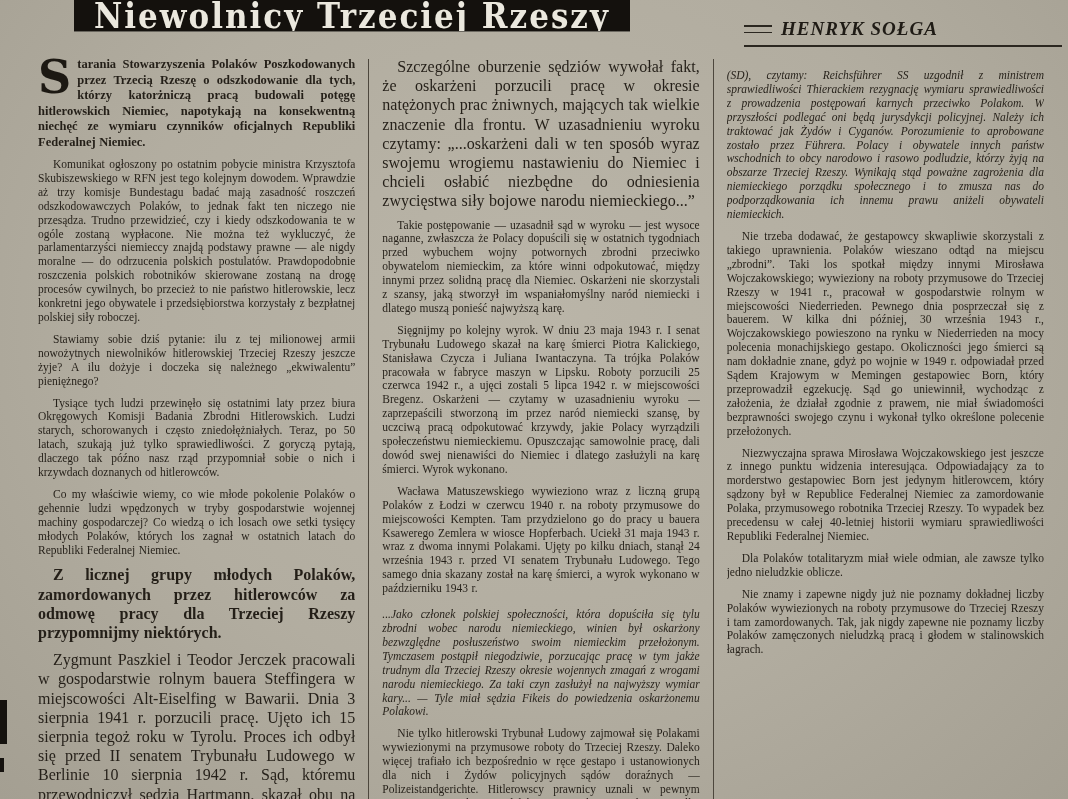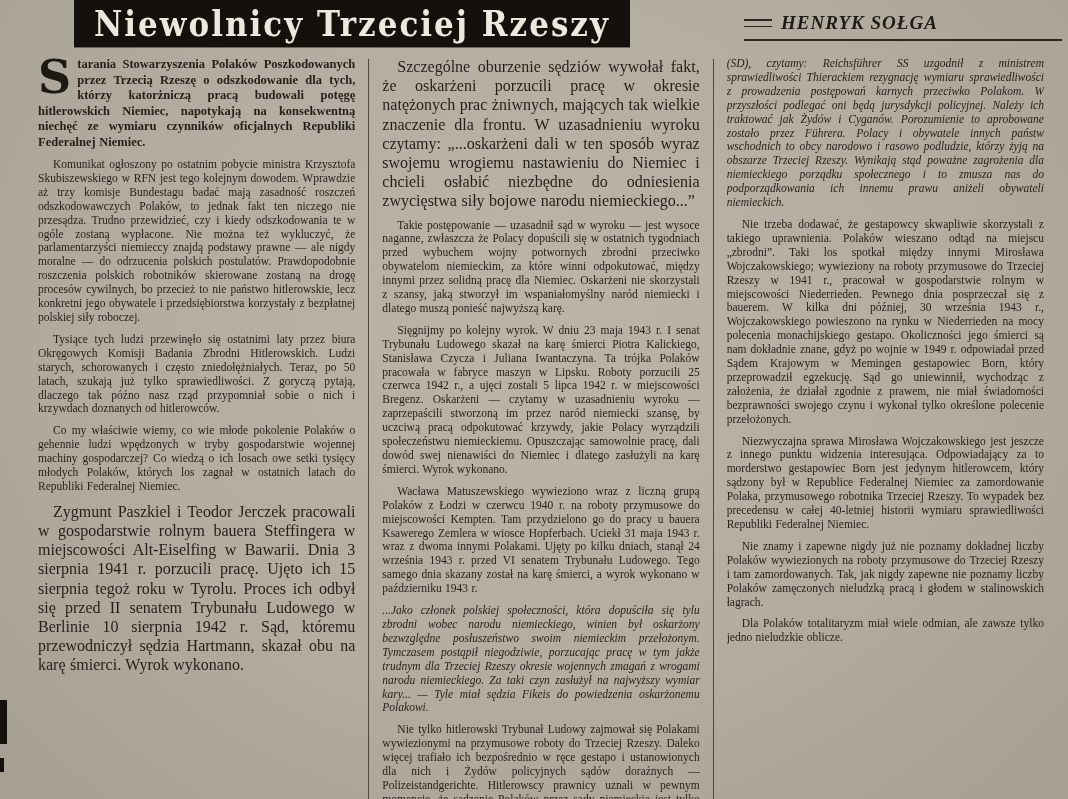--- a/index.html
+++ b/index.html
@@ -10,49 +10,49 @@
   }
   .page{
     position:relative;width:1068px;height:799px;overflow:hidden;
     background:radial-gradient(ellipse at 50% 40%, #bab5a8 0%, #b2ad a0 55%, #a8a396 100%);
     background:radial-gradient(ellipse at 50% 40%, #bab5a8 0%, #b2ada0 55%, #a49f92 100%);
     color:#221e17;
   }
   .scan-mark{position:absolute;background:#15120e;}
   .masthead{display:flex;align-items:flex-start;padding-top:0;}
   .title-banner{
-    margin-left:74px;background:#14110d;height:31px;padding:8px 20px;
+    margin-left:74px;background:#14110d;height:31px;padding:0 20px;
     display:flex;align-items:center;overflow:hidden;box-shadow:0 1px 0 rgba(0,0,0,.4);
   }
   .title-banner h1{
     margin:0;color:#ebe8de;font-size:31px;font-weight:bold;letter-spacing:2px;
     font-family:"DejaVu Serif","Liberation Serif",serif;transform:scaleY(1.12);white-space:nowrap;
   }
   .byline{
-    margin-left:auto;margin-right:6px;margin-top:12px;width:318px;
+    margin-left:auto;margin-right:6px;margin-top:18px;width:318px;
     display:flex;align-items:center;gap:9px;
     border-bottom:2px solid #2b2720;padding-bottom:5px;
   }
   .byline-rule{width:28px;height:5px;border-top:2px solid #2b2720;border-bottom:1px solid #2b2720;}
   .author{font-style:italic;font-weight:bold;font-size:19px;letter-spacing:1px;color:#1f1b15;}
   .body-columns{
     display:flex;align-items:stretch;
     padding:10px 24px 0 38px;height:748px;overflow:hidden;
   }
   .col{flex:1 1 0;overflow:hidden;}
   .col-rule{width:1px;background:#4d473d;margin:2px 13px 6px 13px;}
   p{
     margin:0 0 8px;text-align:justify;text-indent:15px;
     font-size:11.5px;line-height:1.21;color:#241f18;
     word-spacing:0.5px;
   }
   p.lead{font-weight:bold;font-size:12.5px;text-indent:0;line-height:1.24;}
   p.small{font-size:16px;line-height:1.2;}
   p.bold{font-weight:bold;}
-  p.italic{font-style:italic;}
+  p.italic{font-style:italic;margin-top:12px;}
   p.noindent{text-indent:0;}
   .dropcap{
     float:left;font-size:46px;line-height:34px;font-weight:bold;
     padding:3px 6px 0 0;font-family:"DejaVu Serif",serif;color:#1c1812;
   }
 </style>
 </head>
 <body>
 
 <div class="page">
@@ -68,40 +68,42 @@
       <span class="byline-rule"></span>
       <span class="author">HENRYK SOŁGA</span>
     </div>
   </header>
 
   <div class="body-columns">
 
     <section class="col">
       <p class="lead"><span class="dropcap">S</span><span>tarania Stowarzyszenia Polaków Poszkodowanych przez Trzecią Rzeszę o odszkodowanie dla tych, którzy katorżniczą pracą budowali potęgę hitlerowskich Niemiec, napotykają na konsekwentną niechęć ze wymiaru czynników oficjalnych Republiki Federalnej Niemiec.</span></p>
       <p>Komunikat ogłoszony po ostatnim pobycie ministra Krzysztofa Skubiszewskiego w RFN jest tego kolejnym dowodem. Wprawdzie aż trzy komisje Bundestagu badać mają zasadność roszczeń odszkodowawczych Polaków, to jednak fakt ten niczego nie przesądza. Trudno przewidzieć, czy i kiedy odszkodowania te w ogóle zostaną wypłacone. Nie można też wykluczyć, że parlamentarzyści niemieccy znajdą podstawy prawne — ale nigdy moralne — do odrzucenia polskich postulatów. Prawdopodobnie roszczenia polskich robotników skierowane zostaną na drogę procesów cywilnych, bo przecież to nie państwo hitlerowskie, lecz konkretni jego obywatele i przedsiębiorstwa korzystały z bezpłatnej polskiej siły roboczej.</p>
+      <p>Stawiamy sobie dziś pytanie: ilu z tej milionowej armii nowożytnych niewolników hitlerowskiej Trzeciej Rzeszy jeszcze żyje? A ilu dożyje i doczeka się należnego „ekwiwalentu” pieniężnego?</p>
       <p>Tysiące tych ludzi przewinęło się ostatnimi laty przez biura Okręgowych Komisji Badania Zbrodni Hitlerowskich. Ludzi starych, schorowanych i często zniedołężniałych. Teraz, po 50 latach, szukają już tylko sprawiedliwości. Z goryczą pytają, dlaczego tak późno nasz rząd przypomniał sobie o nich i krzywdach doznanych od hitlerowców.</p>
       <p>Co my właściwie wiemy, co wie młode pokolenie Polaków o gehennie ludzi wpędzonych w tryby gospodarstwie wojennej machiny gospodarczej? Co wiedzą o ich losach owe setki tysięcy młodych Polaków, których los zagnał w ostatnich latach do Republiki Federalnej Niemiec.</p>
+      <p class="small bold">Z licznej grupy młodych Polaków, zamordowanych przez hitlerowców za odmowę pracy dla Trzeciej Rzeszy przypomnijmy niektórych.</p>
       <p class="small">Zygmunt Paszkiel i Teodor Jerczek pracowali w gospodarstwie rolnym bauera Steffingera w miejscowości Alt-Eiselfing w Bawarii. Dnia 3 sierpnia 1941 r. porzucili pracę. Ujęto ich 15 sierpnia tegoż roku w Tyrolu. Proces ich odbył się przed II senatem Trybunału Ludowego w Berlinie 10 sierpnia 1942 r. Sąd, któremu przewodniczył sędzia Hartmann, skazał obu na karę śmierci. Wyrok wykonano.</p>
     </section>
 
     <div class="col-rule"></div>
 
     <section class="col">
       <p class="small">Szczególne oburzenie sędziów wywołał fakt, że oskarżeni porzucili pracę w okresie natężonych prac żniwnych, mających tak wielkie znaczenie dla frontu. W uzasadnieniu wyroku czytamy: „...oskarżeni dali w ten sposób wyraz swojemu wrogiemu nastawieniu do Niemiec i chcieli osłabić niezbędne do odniesienia zwycięstwa siły bojowe narodu niemieckiego...”</p>
       <p>Takie postępowanie — uzasadnił sąd w wyroku — jest wysoce naganne, zwłaszcza że Polacy dopuścili się w ostatnich tygodniach przed wybuchem wojny potwornych zbrodni przeciwko obywatelom niemieckim, za które winni odpokutować, między innymi przez solidną pracę dla Niemiec. Oskarżeni nie skorzystali z szansy, jaką stworzył im wspaniałomyślny naród niemiecki i dlatego muszą ponieść najwyższą karę.</p>
       <p>Sięgnijmy po kolejny wyrok. W dniu 23 maja 1943 r. I senat Trybunału Ludowego skazał na karę śmierci Piotra Kalickiego, Stanisława Czycza i Juliana Iwantaczyna. Ta trójka Polaków pracowała w fabryce maszyn w Lipsku. Roboty porzucili 25 czerwca 1942 r., a ujęci zostali 5 lipca 1942 r. w miejscowości Bregenz. Oskarżeni — czytamy w uzasadnieniu wyroku — zaprzepaścili stworzoną im przez naród niemiecki szansę, by uczciwą pracą odpokutować krzywdy, jakie Polacy wyrządzili społeczeństwu niemieckiemu. Opuszczając samowolnie pracę, dali dowód swej nienawiści do Niemiec i dlatego zasłużyli na karę śmierci. Wyrok wykonano.</p>
       <p>Wacława Matuszewskiego wywieziono wraz z liczną grupą Polaków z Łodzi w czerwcu 1940 r. na roboty przymusowe do miejscowości Kempten. Tam przydzielono go do pracy u bauera Ksawerego Zemlera w wiosce Hopferbach. Uciekł 31 maja 1943 r. wraz z dwoma innymi Polakami. Ujęty po kilku dniach, stanął 24 września 1943 r. przed VI senatem Trybunału Ludowego. Tego samego dnia skazany został na karę śmierci, a wyrok wykonano w październiku 1943 r.</p>
       <p class="italic noindent">...Jako członek polskiej społeczności, która dopuściła się tylu zbrodni wobec narodu niemieckiego, winien był oskarżony bezwzględne posłuszeństwo swoim niemieckim przełożonym. Tymczasem postąpił niegodziwie, porzucając pracę w tym jakże trudnym dla Trzeciej Rzeszy okresie wojennych zmagań z wrogami narodu niemieckiego. Za taki czyn zasłużył na najwyższy wymiar kary... — Tyle miał sędzia Fikeis do powiedzenia oskarżonemu Polakowi.</p>
       <p>Nie tylko hitlerowski Trybunał Ludowy zajmował się Polakami wywiezionymi na przymusowe roboty do Trzeciej Rzeszy. Daleko więcej trafiało ich bezpośrednio w ręce gestapo i ustanowionych dla nich i Żydów policyjnych sądów doraźnych — Polizeistandgerichte. Hitlerowscy prawnicy uznali w pewnym momencie, że sądzenie Polaków przez sądy niemieckie jest tylko bezsensowną stratą czasu. W okólniku, skierowanym w tej sprawie przez szefa Głównego Urzędu Bezpieczeństwa Rzeszy do szefów urzędów gestapo i kierowników odcinków służby bezpieczeństwa</p>
     </section>
 
     <div class="col-rule"></div>
 
     <section class="col">
       <p class="italic noindent">(SD), czytamy: Reichsführer SS uzgodnił z ministrem sprawiedliwości Thierackiem rezygnację wymiaru sprawiedliwości z prowadzenia postępowań karnych przeciwko Polakom. W przyszłości podlegać oni będą jurysdykcji policyjnej. Należy ich traktować jak Żydów i Cyganów. Porozumienie to aprobowane zostało przez Führera. Polacy i obywatele innych państw wschodnich to obcy narodowo i rasowo podludzie, którzy żyją na obszarze Trzeciej Rzeszy. Wynikają stąd poważne zagrożenia dla niemieckiego porządku społecznego i to zmusza nas do podporządkowania ich innemu prawu aniżeli obywateli niemieckich.</p>
       <p>Nie trzeba dodawać, że gestapowcy skwapliwie skorzystali z takiego uprawnienia. Polaków wieszano odtąd na miejscu „zbrodni”. Taki los spotkał między innymi Mirosława Wojczakowskiego; wywieziony na roboty przymusowe do Trzeciej Rzeszy w 1941 r., pracował w gospodarstwie rolnym w miejscowości Niederrieden. Pewnego dnia posprzeczał się z bauerem. W kilka dni później, 30 września 1943 r., Wojczakowskiego powieszono na rynku w Niederrieden na mocy polecenia monachijskiego gestapo. Okoliczności jego śmierci są nam dokładnie znane, gdyż po wojnie w 1949 r. odpowiadał przed Sądem Krajowym w Memingen gestapowiec Born, który przeprowadził egzekucję. Sąd go uniewinnił, wychodząc z założenia, że działał zgodnie z prawem, nie miał świadomości bezprawności swojego czynu i wykonał tylko określone polecenie przełożonych.</p>
       <p>Niezwyczajna sprawa Mirosława Wojczakowskiego jest jeszcze z innego punktu widzenia interesująca. Odpowiadający za to morderstwo gestapowiec Born jest jedynym hitlerowcem, który sądzony był w Republice Federalnej Niemiec za zamordowanie Polaka, przymusowego robotnika Trzeciej Rzeszy. To wypadek bez precedensu w całej 40-letniej historii wymiaru sprawiedliwości Republiki Federalnej Niemiec.</p>
+      <p>Dla Polaków totalitaryzm miał wiele odmian, ale zawsze tylko jedno nieludzkie oblicze.</p>
       <p>Nie znamy i zapewne nigdy już nie poznamy dokładnej liczby Polaków wywiezionych na roboty przymusowe do Trzeciej Rzeszy i tam zamordowanych. Tak, jak nigdy zapewne nie poznamy liczby Polaków zamęczonych nieludzką pracą i głodem w stalinowskich łagrach.</p>
-      <p>Dla Polaków totalitaryzm miał wiele odmian, ale zawsze tylko jedno nieludzkie oblicze.</p>
     </section>
 
   </div>
 </div>
 
 </body></html>

